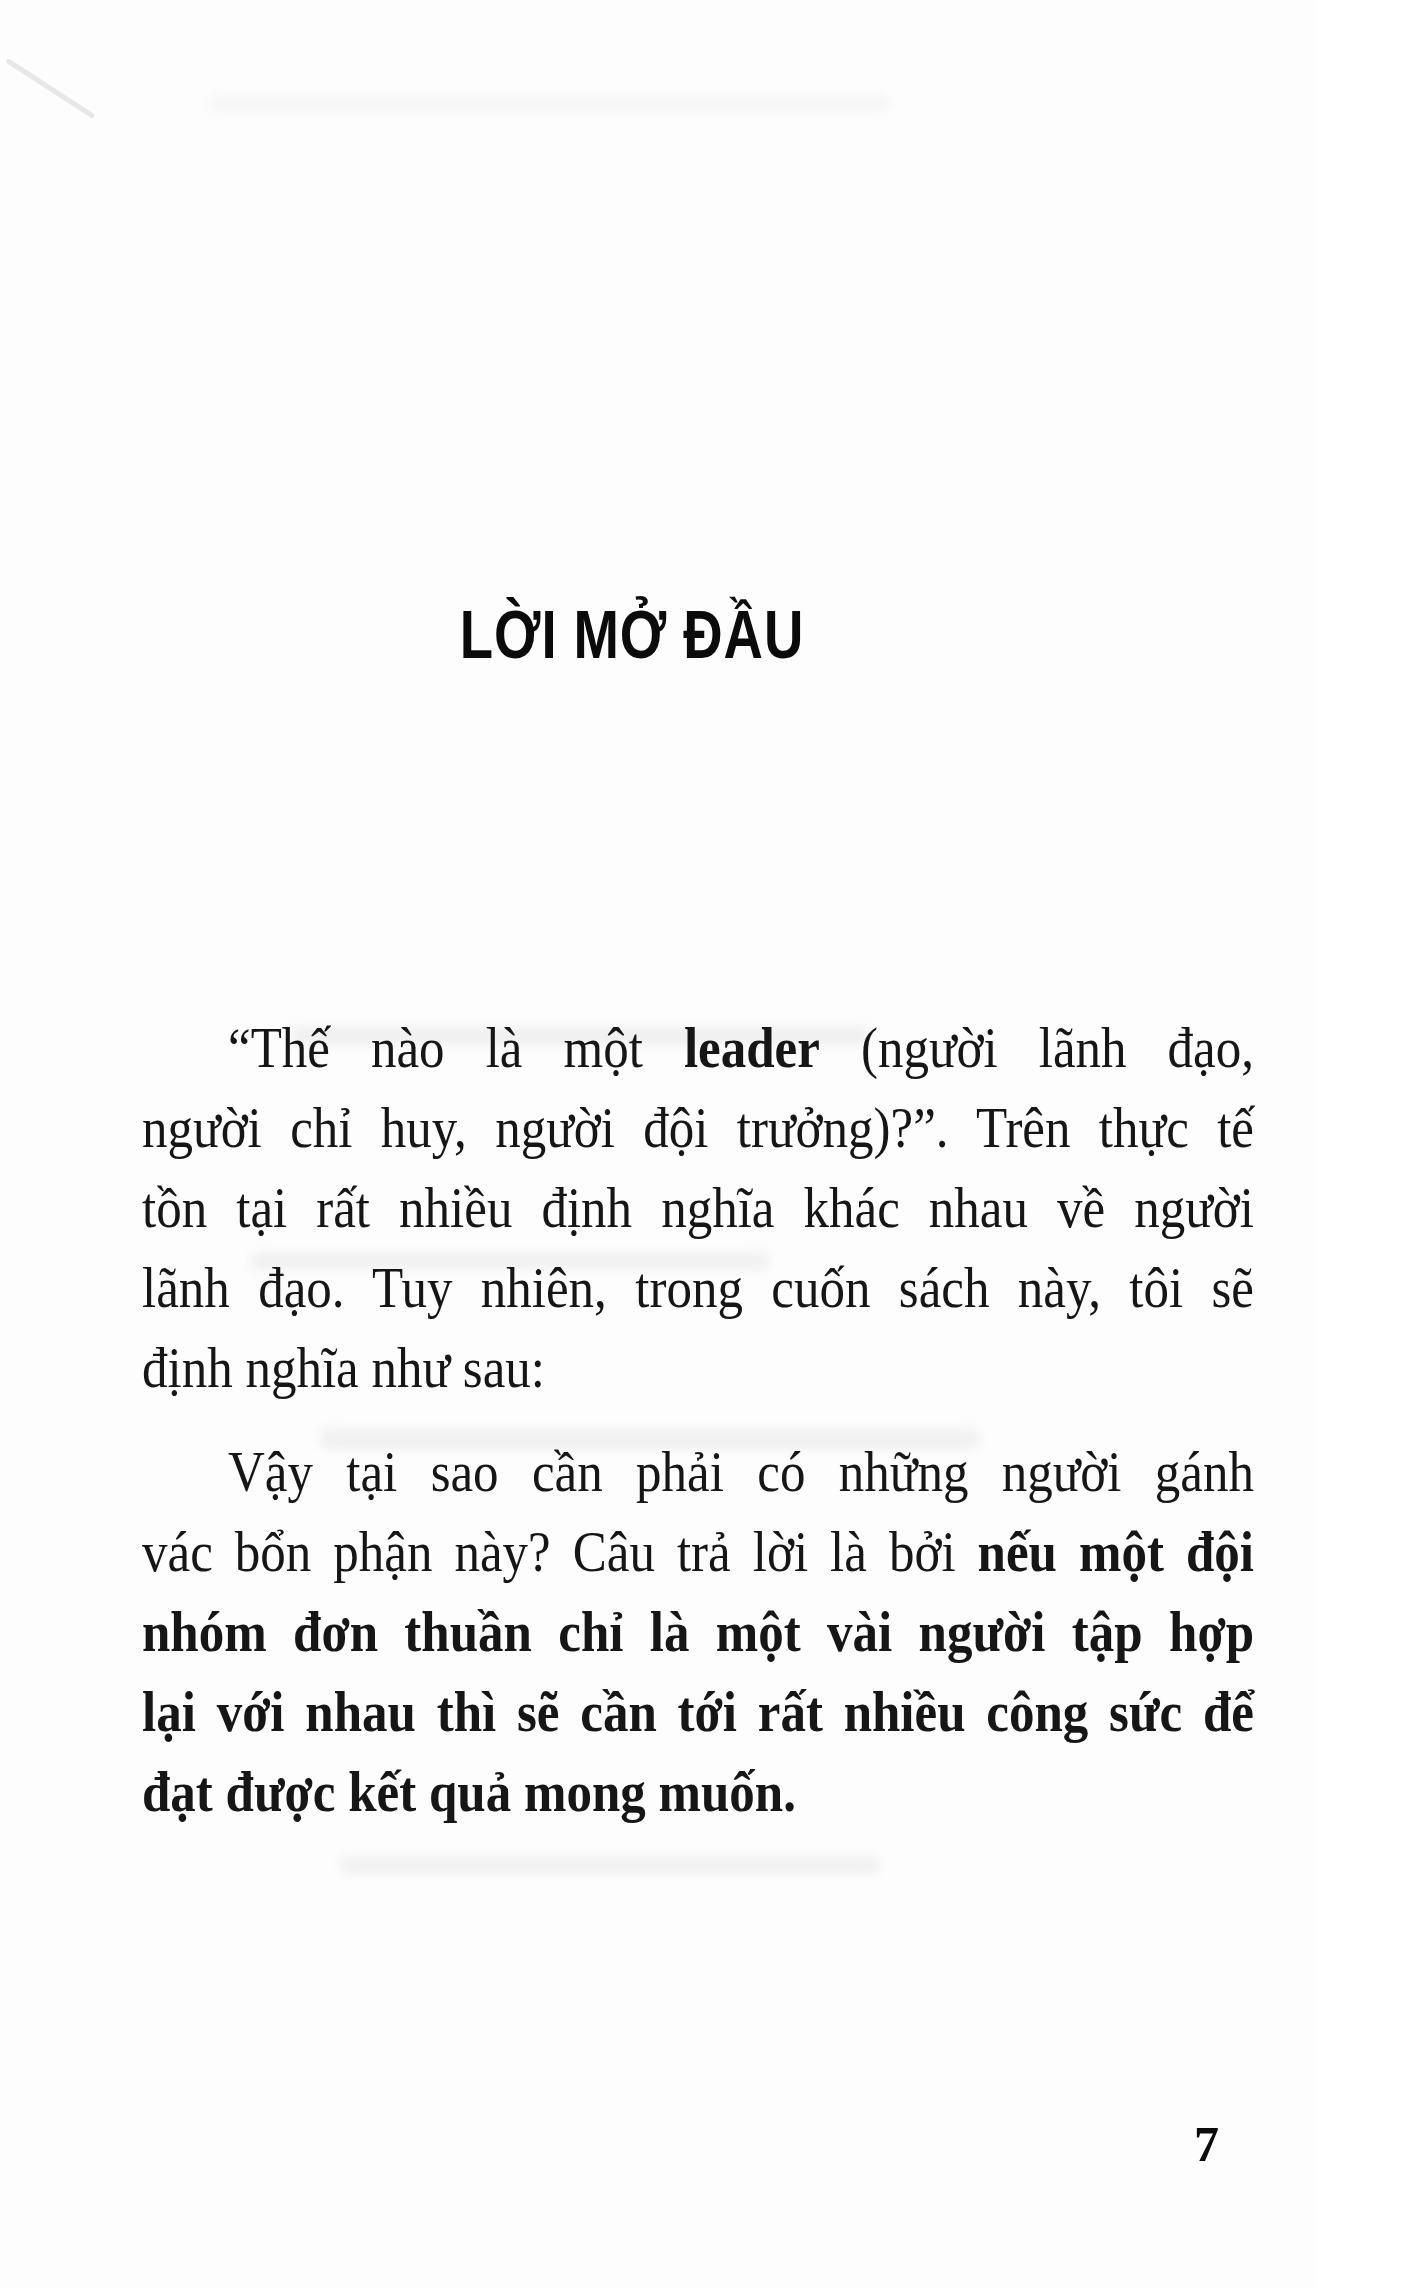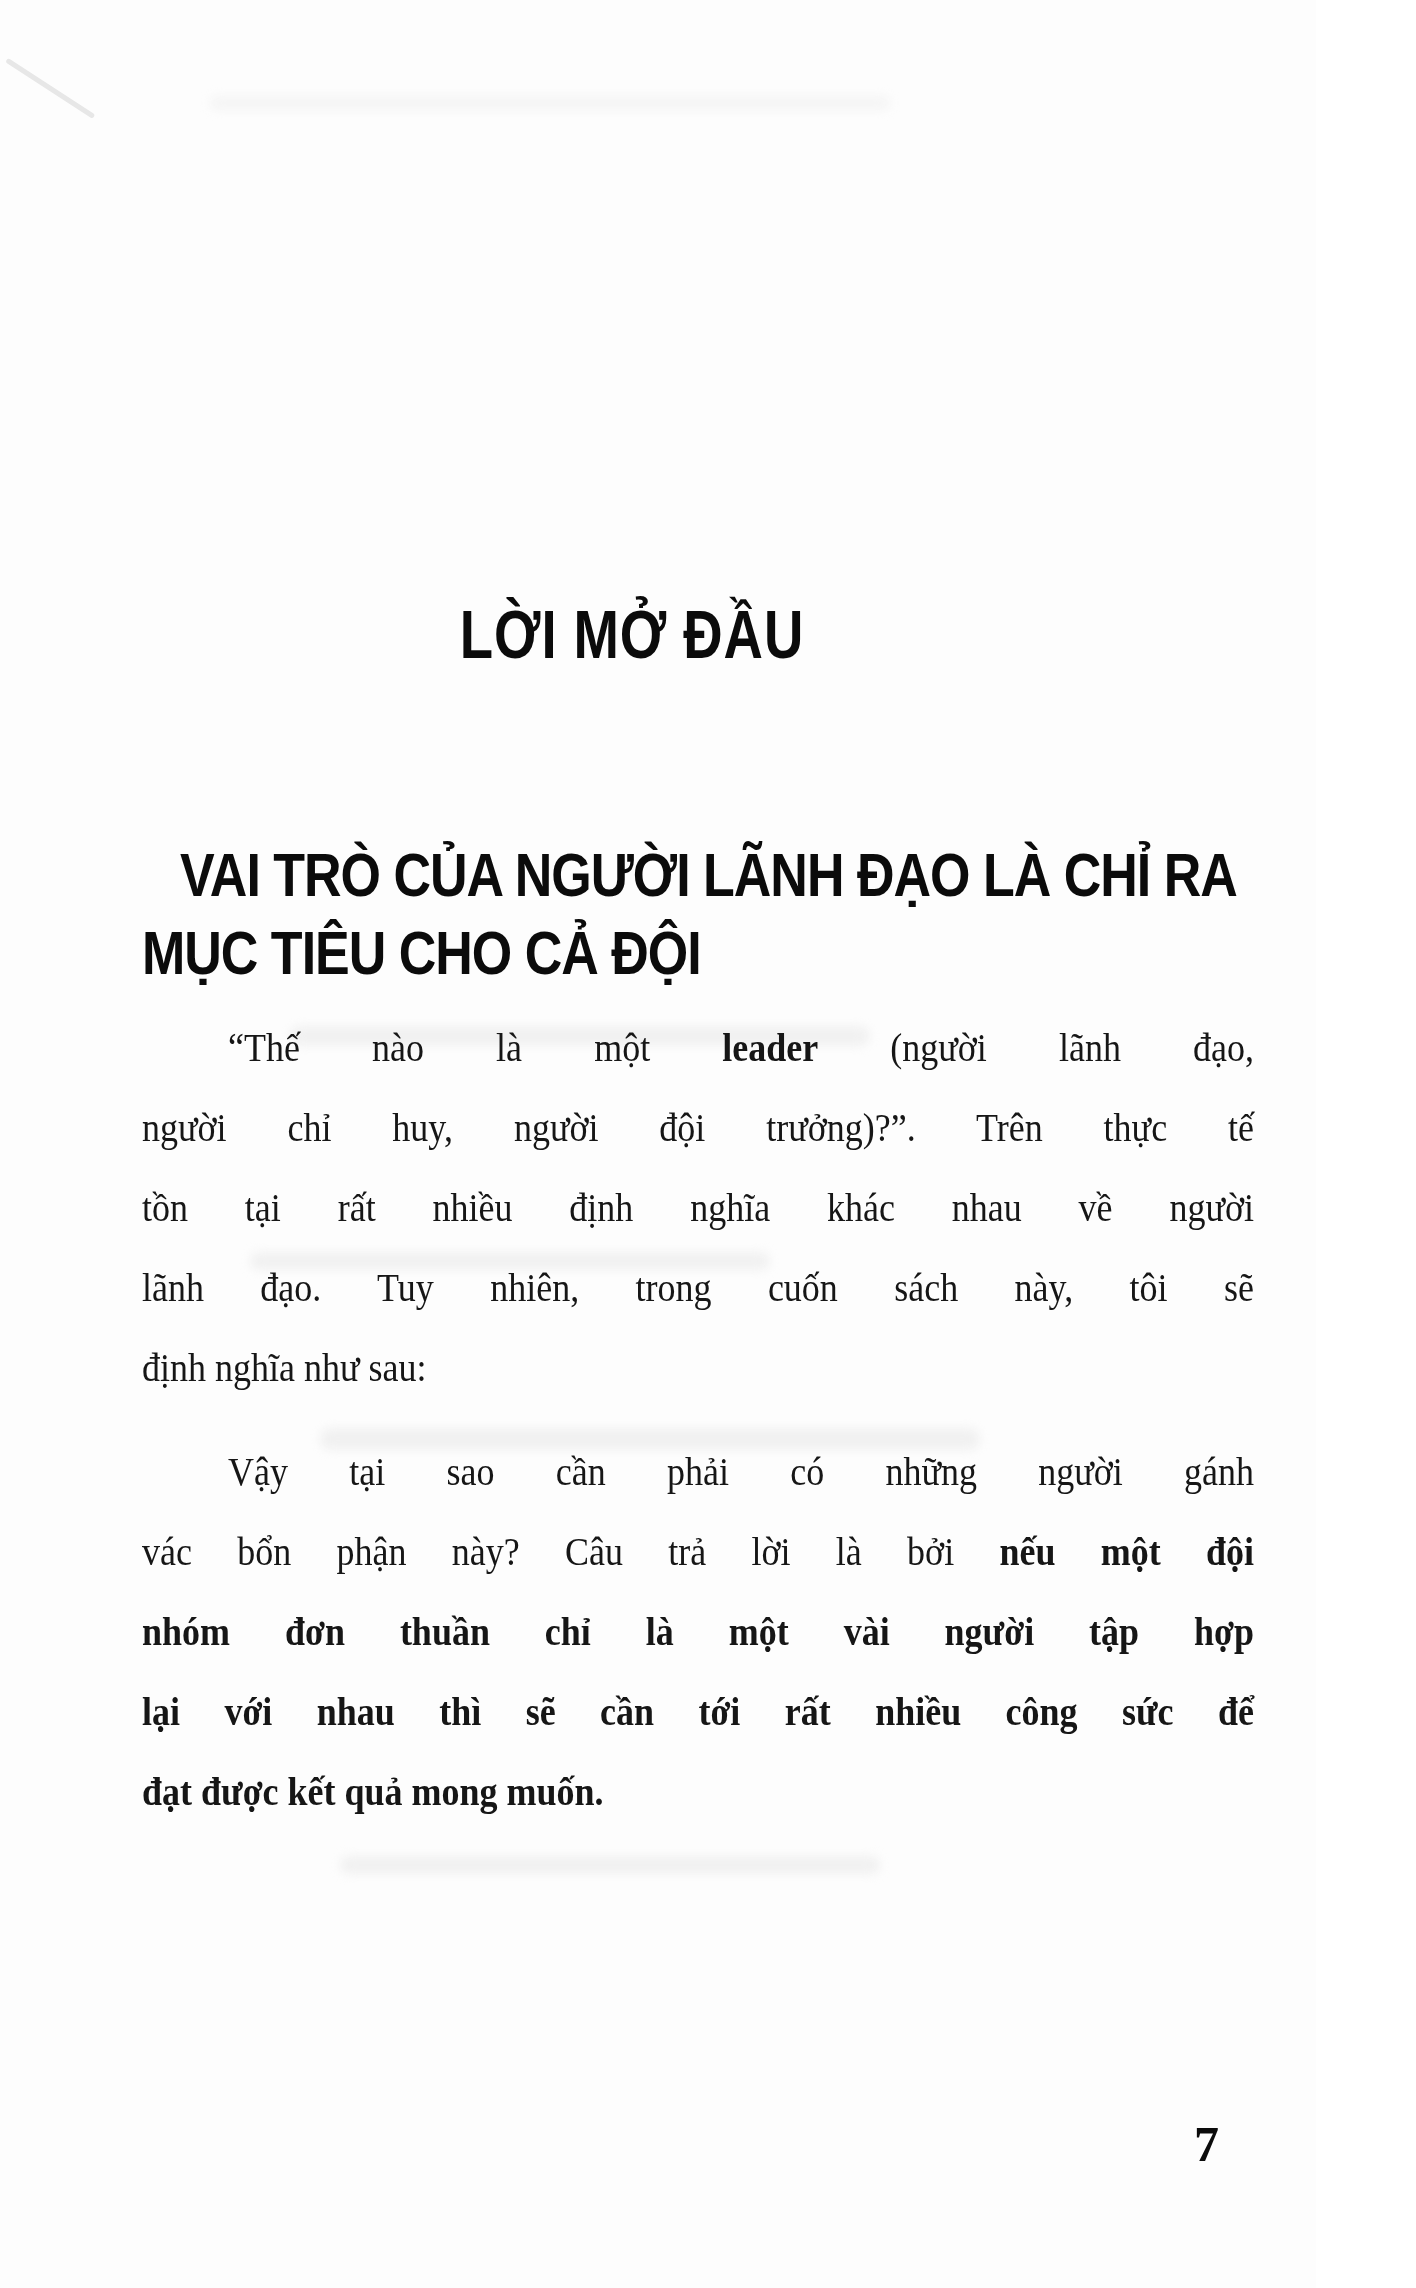--- a/index.html
+++ b/index.html
@@ -65,21 +65,21 @@
     white-space: nowrap;
     line-height: 78px;
     transform: scaleY(1.18);
   }
   .hline:first-child { text-indent: 38px; }
 
   .body-text {
     position: absolute;
     top: 1008px; left: 142px;
     width: 1112px;
-    font-size: 36px;
+    font-size: 51px;
     line-height: 80px;
     color: var(--text);
   }
   .para { margin-top: 24px; }
   .para:first-child { margin-top: 0; }
   .para.bold { font-weight: bold; }
   .bline {
     text-align: justify;
     text-align-last: justify;
     transform: scaleY(1.12);
@@ -104,24 +104,20 @@
 <div class="page">
   <div class="scratch"></div>
   <div class="ghost g1"></div>
   <div class="ghost g2"></div>
   <div class="ghost g3"></div>
   <div class="ghost g4"></div>
   <div class="ghost g5"></div>
 
   <h1 class="title">LỜI MỞ ĐẦU</h1>
 
-  <div class="heading">
-    <div class="hline">VAI TRÒ CỦA NGƯỜI LÃNH ĐẠO LÀ CHỈ RA</div>
-    <div class="hline">MỤC TIÊU CHO CẢ ĐỘI</div>
-  </div>
 
   <div class="body-text">
       <div class="para">
         <div class="bline indent"><span>“Thế nào là một </span><span class="b">leader</span><span> (người lãnh đạo,</span></div>
         <div class="bline"><span>người chỉ huy, người đội trưởng)?”. Trên thực tế</span></div>
         <div class="bline"><span>tồn tại rất nhiều định nghĩa khác nhau về người</span></div>
         <div class="bline"><span>lãnh đạo. Tuy nhiên, trong cuốn sách này, tôi sẽ</span></div>
         <div class="bline last"><span>định nghĩa như sau:</span></div>
       </div>
       <div class="para">

